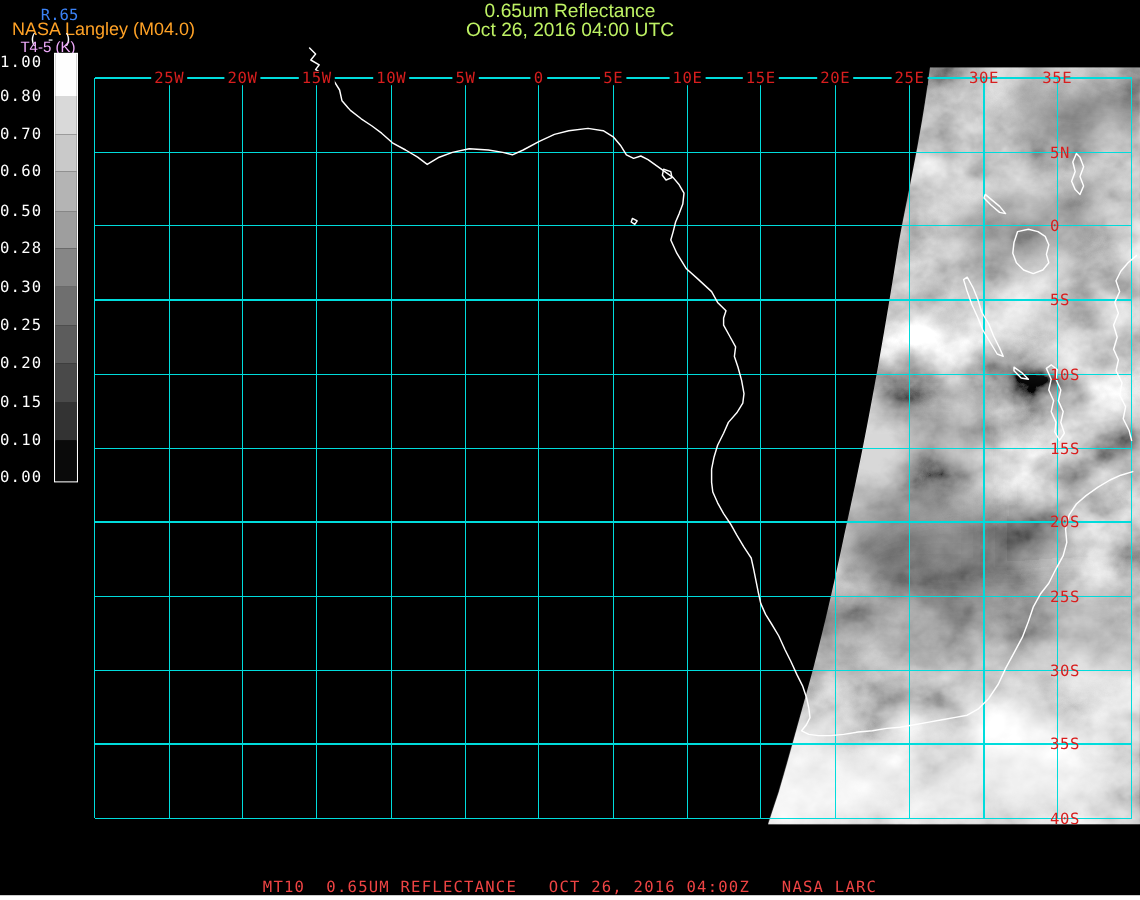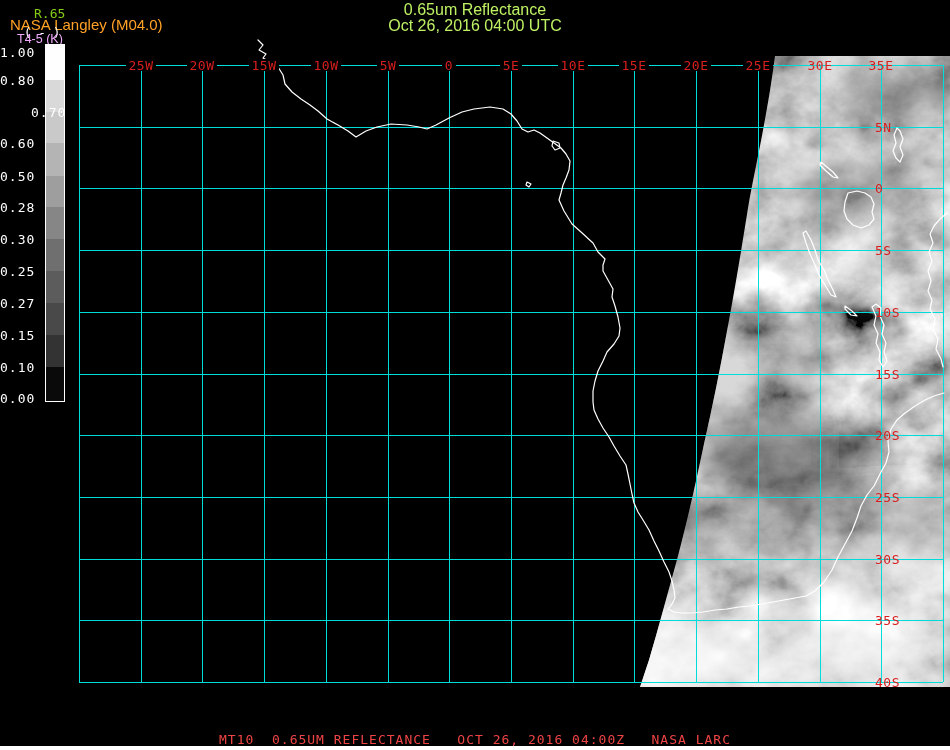--- a/index.html
+++ b/index.html
@@ -3,21 +3,21 @@
 <meta charset="utf-8">
 <style>
   html,body{margin:0;padding:0;background:#000;}
   #screen{position:relative;width:950px;height:750px;background:#000;overflow:hidden;
           font-family:"Liberation Sans",sans-serif;}
   
   #titlebar{position:absolute;top:2px;left:0;width:100%;text-align:center;color:#bef264;
             font-size:16px;line-height:16px;letter-spacing:0px;}
   
   .corner-txt{position:absolute;white-space:pre;}
-  #lbl-r65{left:34px;top:6px;color:#84cc16;font-family:"DejaVu Sans Mono",monospace;font-size:13px;}
+  #lbl-r65{left:34px;top:6px;color:#3b82f6;font-family:"DejaVu Sans Mono",monospace;font-size:13px;}
   #lbl-nasa{left:10px;top:16px;color:#ffa226;font-size:15px;}
   #lbl-units{left:24px;top:26px;color:#ffffff;font-family:"DejaVu Sans Mono",monospace;font-size:12px;}
   #lbl-temp{left:17px;top:32px;color:#f0abfc;font-size:12.5px;}
   
   #colorbar{position:absolute;left:0;top:0;width:56px;height:420px;}
   #cb-frame{position:absolute;left:45px;top:44px;width:20px;height:358px;border:1px solid #ffffff;box-sizing:border-box;}
   .cb-block{position:absolute;left:46px;width:18px;}
   .cb-tick{position:absolute;left:0;width:40px;text-align:left;color:#ffffff;
            font-family:"DejaVu Sans Mono",monospace;font-size:13px;letter-spacing:1px;white-space:pre;}
   
@@ -51,27 +51,27 @@
       <div class="cb-block" style="top: 143px; height: 33px; background: rgb(180, 180, 180);"></div>
       <div class="cb-block" style="top: 176px; height: 31px; background: rgb(158, 158, 158);"></div>
       <div class="cb-block" style="top: 207px; height: 32px; background: rgb(134, 134, 134);"></div>
       <div class="cb-block" style="top: 239px; height: 32px; background: rgb(111, 111, 111);"></div>
       <div class="cb-block" style="top: 271px; height: 32px; background: rgb(92, 92, 92);"></div>
       <div class="cb-block" style="top: 303px; height: 32px; background: rgb(73, 73, 73);"></div>
       <div class="cb-block" style="top: 335px; height: 32px; background: rgb(51, 51, 51);"></div>
       <div class="cb-block" style="top: 367px; height: 34px; background: rgb(10, 10, 10);"></div>
       <div class="cb-tick" style="top: 45px;">1.00</div>
       <div class="cb-tick" style="top: 73px;">0.80</div>
-      <div class="cb-tick" style="top: 105px; padding-left: 31px;">0.70</div>
+      <div class="cb-tick" style="top: 105px;">0.70</div>
       <div class="cb-tick" style="top: 136px;">0.60</div>
       <div class="cb-tick" style="top: 169px;">0.50</div>
       <div class="cb-tick" style="top: 200px;">0.28</div>
       <div class="cb-tick" style="top: 232px;">0.30</div>
       <div class="cb-tick" style="top: 264px;">0.25</div>
-      <div class="cb-tick" style="top: 296px;">0.27</div>
+      <div class="cb-tick" style="top: 296px;">0.20</div>
       <div class="cb-tick" style="top: 328px;">0.15</div>
       <div class="cb-tick" style="top: 360px;">0.10</div>
       <div class="cb-tick" style="top: 391px;">0.00</div>
     </div>
 
   <svg id="map" width="950" height="750" viewBox="0 0 950 750">
     <defs>
       <filter id="cloudNoise" x="-5%" y="-5%" width="110%" height="110%">
         <feTurbulence type="fractalNoise" baseFrequency="0.016 0.02" numOctaves="5" seed="7"></feTurbulence>
         <feColorMatrix type="matrix" values="0.9 0.9 0.9 0 -0.8  0.9 0.9 0.9 0 -0.8  0.9 0.9 0.9 0 -0.8  0 0 0 0 1"></feColorMatrix>

